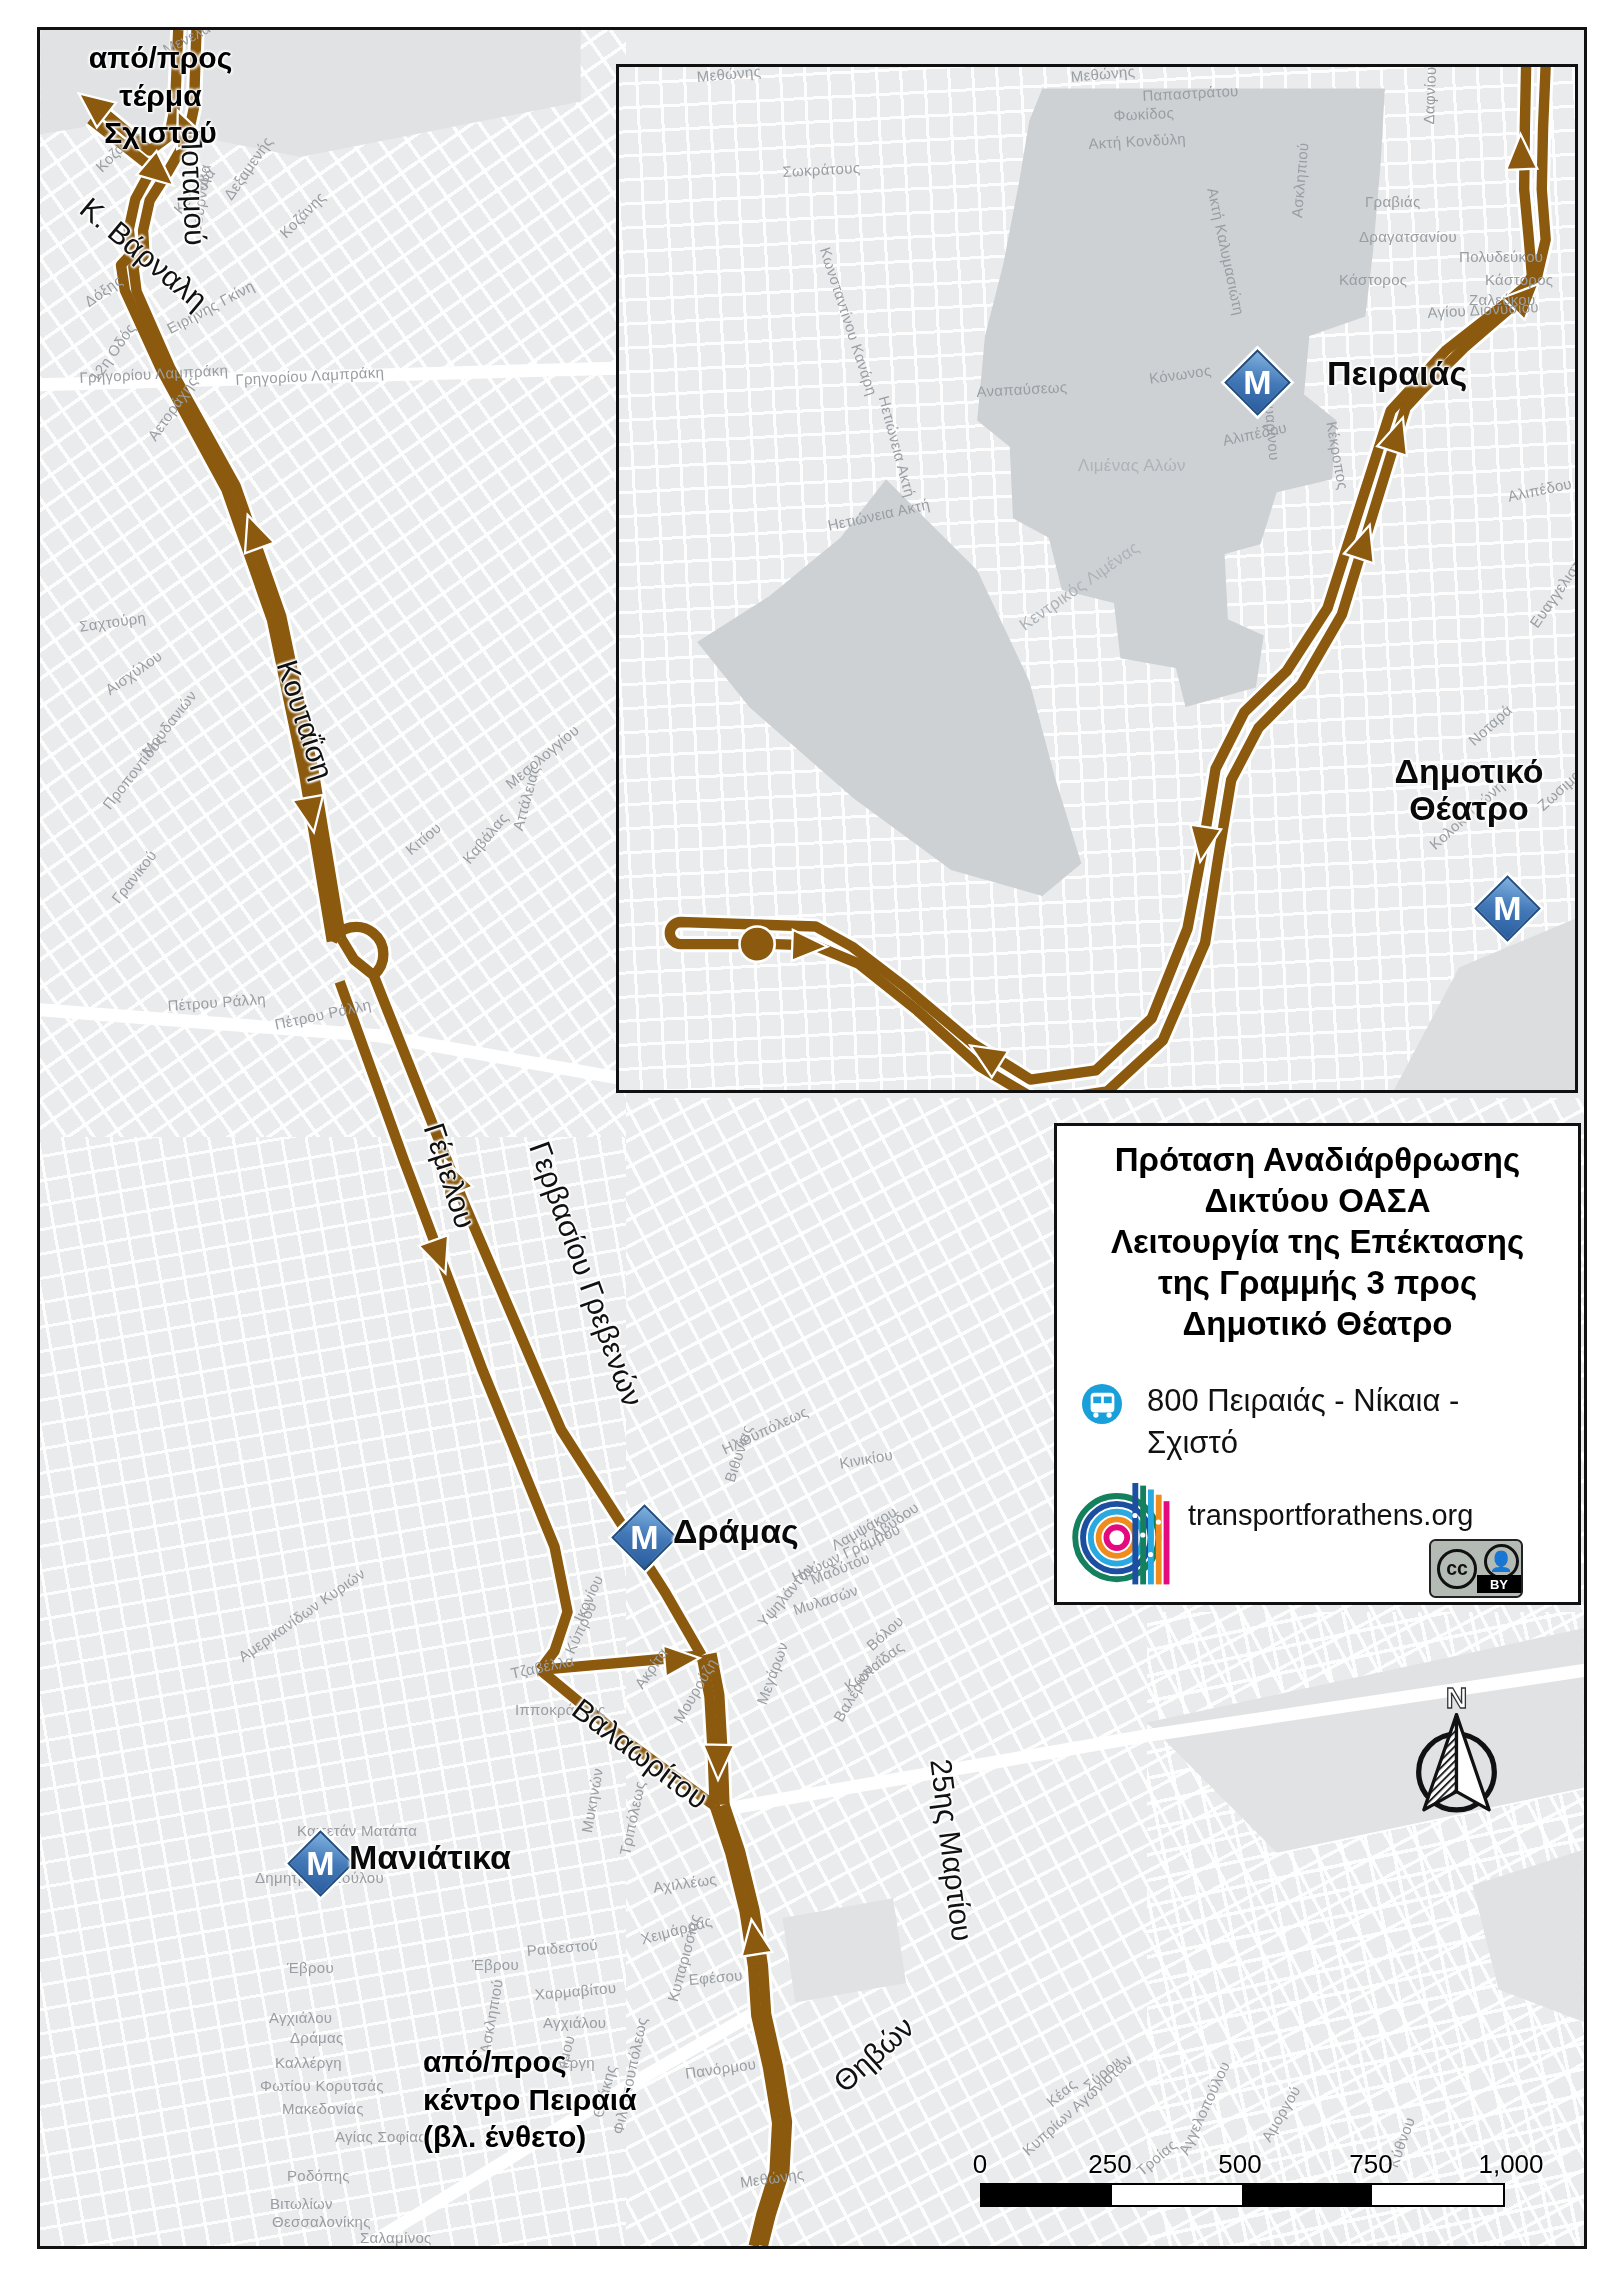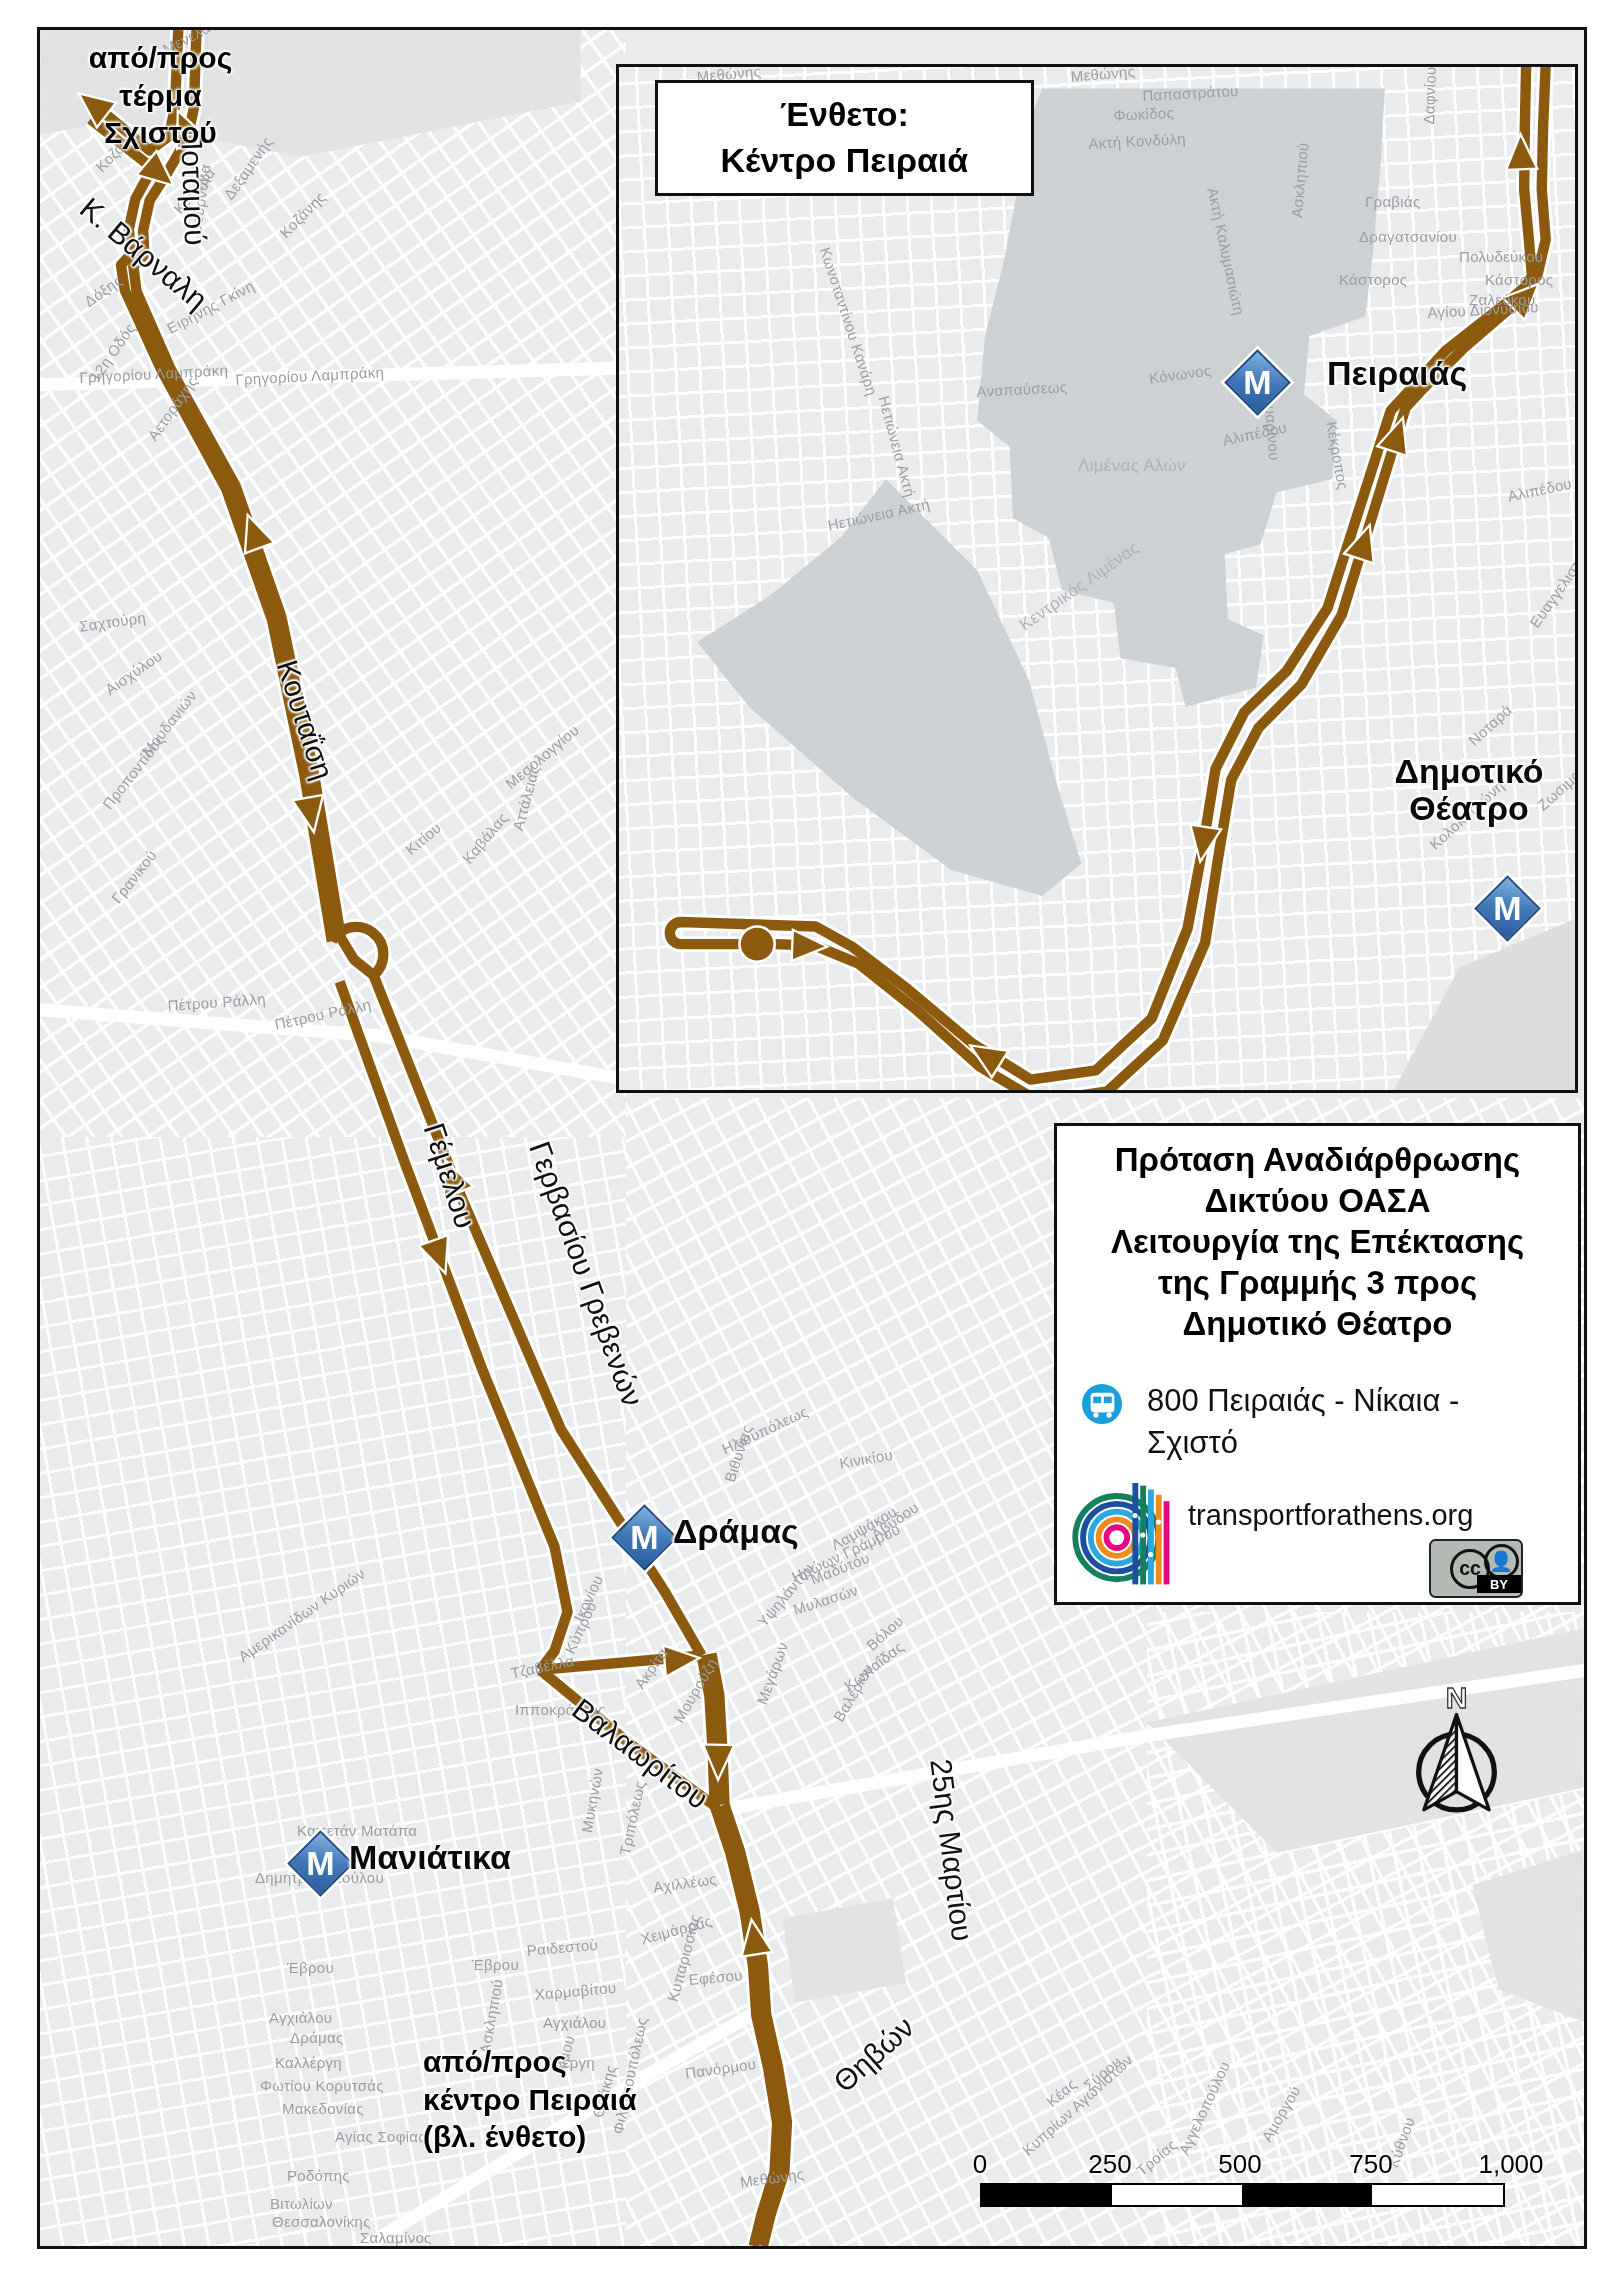--- a/index.html
+++ b/index.html
@@ -57,21 +57,21 @@
     line-height:1.24;white-space:pre-line;color:#000;}
   #legend-route{position:absolute;left:25px;top:254px;width:475px;}
   #bus-badge{position:absolute;left:0;top:3.9px;width:40px;height:40px;border-radius:50%;background:var(--busblue,#199FD9);}
   #bus-badge svg{position:absolute;left:5.9px;top:5.9px;}
   #legend-route-text{margin-left:65px;font-size:31px;color:#111;line-height:1.35;white-space:pre-line;}
   #legend-credits{position:absolute;left:13px;top:357px;width:501px;height:111px;}
   #tfa-logo{position:absolute;left:0px;top:0px;}
   #credit-lines{position:absolute;left:118px;top:9px;font-size:29px;color:#111;line-height:1.6;}
   #cc-badge{position:absolute;left:359px;top:56px;width:90px;height:55px;background:#B4BAB4;border:2px solid #222;
     border-radius:6.5px;}
-  #cc-circle{position:absolute;left:19px;top:7.8px;width:34px;height:34px;border:3.9px solid #111;border-radius:50%;
+  #cc-circle{position:absolute;left:6px;top:7.8px;width:34px;height:34px;border:3.9px solid #111;border-radius:50%;
     display:flex;align-items:center;justify-content:center;font-weight:bold;font-size:19.5px;color:#111;}
   #cc-person{position:absolute;left:53px;top:2.6px;width:29px;height:29px;border:3.3px solid #111;border-radius:50%;
     display:flex;align-items:center;justify-content:center;font-size:19.5px;color:#111;}
   #cc-by{position:absolute;left:46px;top:34px;width:44px;height:18px;background:#000;color:#fff;font-size:13px;
     font-weight:bold;display:flex;align-items:center;justify-content:center;}
   #scalebar{position:absolute;left:940px;top:2119px;z-index:6;width:540px;}
   .tick-label{position:absolute;top:0;font-size:26px;color:#000;transform:translateX(-50%);
     text-shadow:0 0 3.3px #fff,0 0 3.3px #fff,0.7px 0.7px 2px #fff;}
   #bar{position:absolute;left:0;top:34px;width:521px;height:19.5px;border:2px solid #000;background:#fff;}
   .seg{position:absolute;top:0;height:19.5px;width:130px;}
@@ -312,22 +312,20 @@
           <span class="street-label" data-interactable="false" style="left: 846px; top: 669px; transform: rotate(-42deg);">Νοταρά</span>
           <span class="street-label" data-interactable="false" style="left: 915px; top: 734px; transform: rotate(-42deg);">Ζωσιμαδών</span>
           <span class="street-label" data-interactable="false" style="left: 807px; top: 773px; transform: rotate(-42deg);">Κολοκοτρώνη</span>
           <span class="street-label" data-interactable="false" style="left: 207px; top: 450px; transform: rotate(-12deg);">Ηετιώνεια Ακτή</span>
           <span class="street-label" data-interactable="false" style="left: 273px; top: 327px; transform: rotate(75deg);">Ηετιώνεια Ακτή</span>
           <span class="street-label" data-interactable="false" style="left: 214px; top: 178px; transform: rotate(72deg);">Κωνσταντίνου Κανάρη</span>
           <span class="street-label" data-interactable="false" style="left: 602px; top: 119px; transform: rotate(78deg);">Ακτή Καλυμασιώτη</span>
           <span class="street-label water" data-interactable="false" style="left: 459px; top: 389px; transform: rotate(0deg);">Λιμένας Αλών</span>
           <span class="street-label water" data-interactable="false" style="left: 397px; top: 552px; transform: rotate(-35deg);">Κεντρικός Λιμένας</span>
         </div>
-      <div id="inset-title" data-interactable="false">Ένθετο:
-Κέντρο Πειραιά</div>
     <div class="station" data-interactable="false">
           <div class="diamond" data-interactable="false" style="left: 615px; top: 292px;">
             <span data-interactable="false">M</span>
           </div>
           <div class="station-label" data-interactable="false" style="left: 667px; top: 288px; padding-left: 41px;">Πειραιάς</div>
         </div>
         <div class="station" data-interactable="false">
           <div class="diamond" data-interactable="false" style="left: 865px; top: 818px;">
             <span data-interactable="false">M</span>
           </div>

